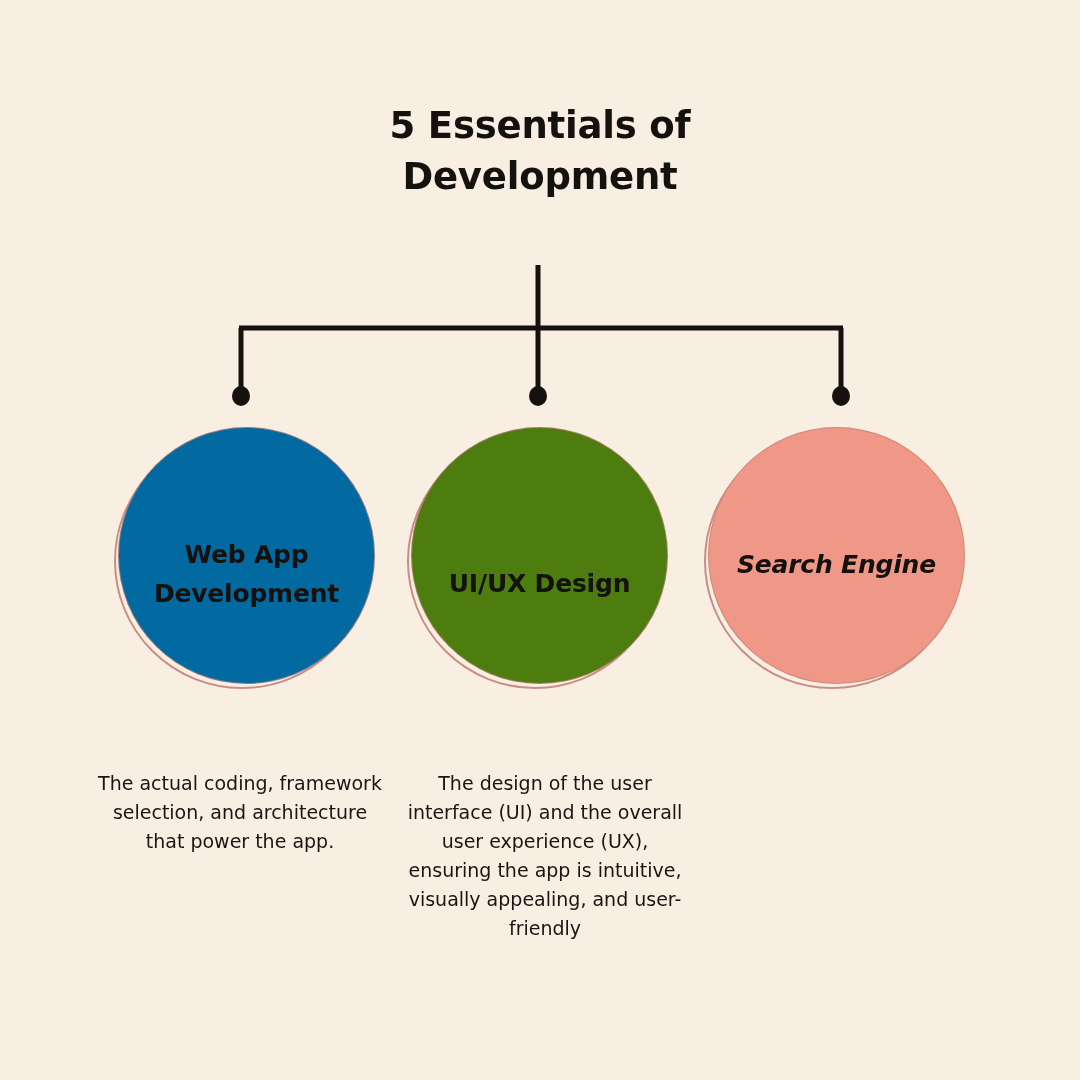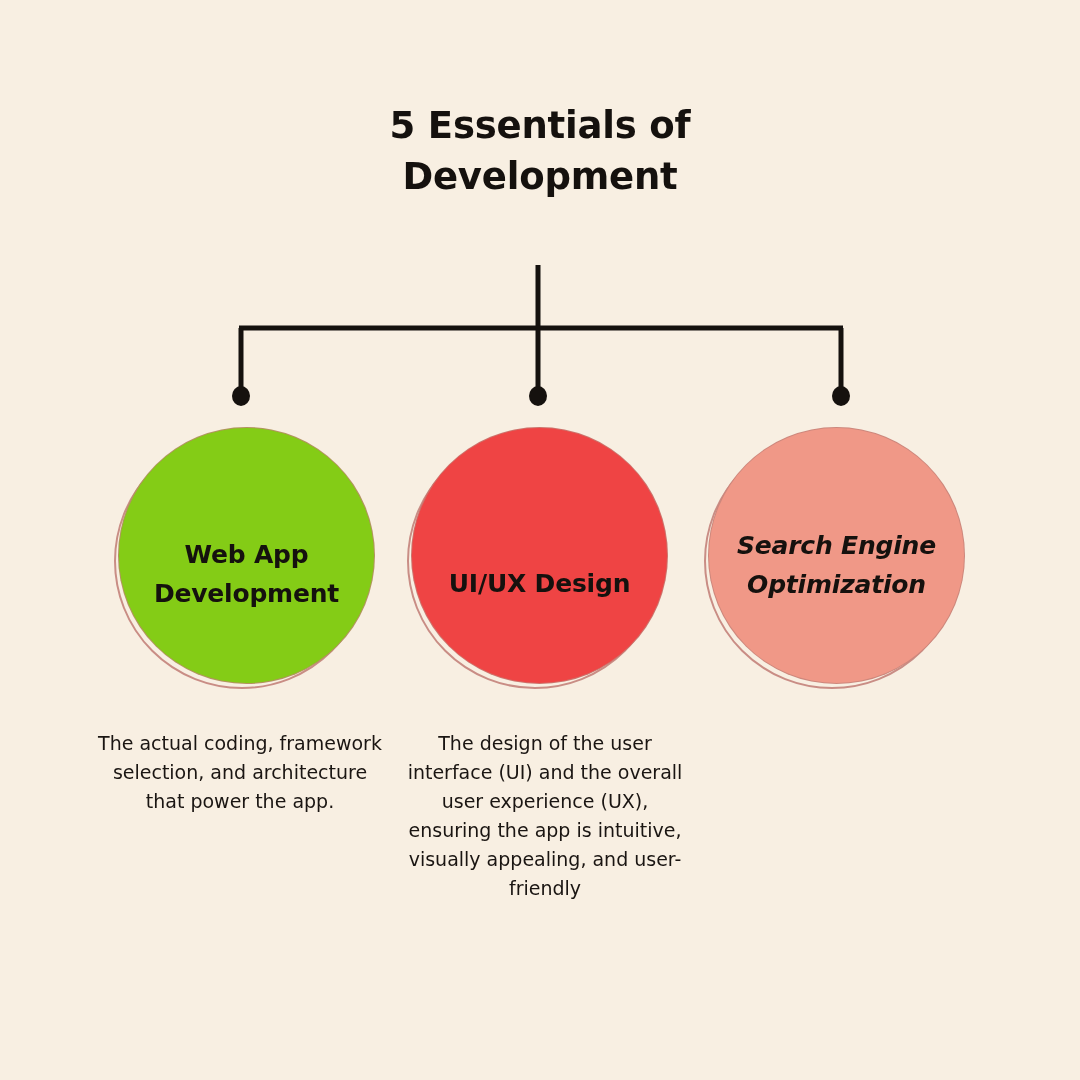--- a/index.html
+++ b/index.html
@@ -86,22 +86,22 @@
     top: 0;
     width: 257px;
     height: 257px;
     border-radius: 50%;
     box-sizing: border-box;
     border: 1.5px solid rgba(193,129,120,0.75);
     display: flex;
     align-items: center;
     justify-content: center;
   }
-  .node-1 .disc { background: #84cc16; }
-  .node-2 .disc { background: #ef4444; }
+  .node-1 .disc { background: #0369a1; }
+  .node-2 .disc { background: #4d7c0f; }
   .node-3 .disc { background: #f09887; font-style: italic; }
 
   .node-label {
     font-family: "DejaVu Sans", sans-serif;
     font-weight: 700;
     font-size: 25px;
     line-height: 39px;
     color: #15110e;
     text-align: center;
     padding: 0 16px;
@@ -113,20 +113,21 @@
 
   
   .desc {
     position: absolute;
     font-family: "DejaVu Sans", sans-serif;
     font-weight: 400;
     font-size: 19px;
     line-height: 29px;
     color: #1a1512;
     text-align: center;
+    margin-top: 40px;
   }
   .desc-1 { left: 92px; top: 729px; width: 296px; }
   .desc-2 { left: 400px; top: 729px; width: 290px; }
   .desc-3 { left: 695px; top: 729px; width: 296px; }
 </style>
 </head>
 <body>
 
 <div id="infographic">
 
@@ -164,21 +165,21 @@
     <div class="node node-2">
       <div class="ring"></div>
       <div class="disc">
         <div class="node-label"><span>UI/UX Design</span></div>
       </div>
     </div>
 
     <div class="node node-3">
       <div class="ring"></div>
       <div class="disc">
-        <div class="node-label"><span>Search Engine</span><br><span>Optimization</span></div>
+        <div class="node-label"><span>Search Engine</span><br></div>
       </div>
     </div>
 
   </div>
 
   <div class="desc desc-1">The actual coding, framework selection, and architecture that power the app.</div>
   <div class="desc desc-2">The design of the user interface (UI) and the overall user experience (UX), ensuring the app is intuitive, visually appealing, and user-friendly</div>
 
 </div>
 

